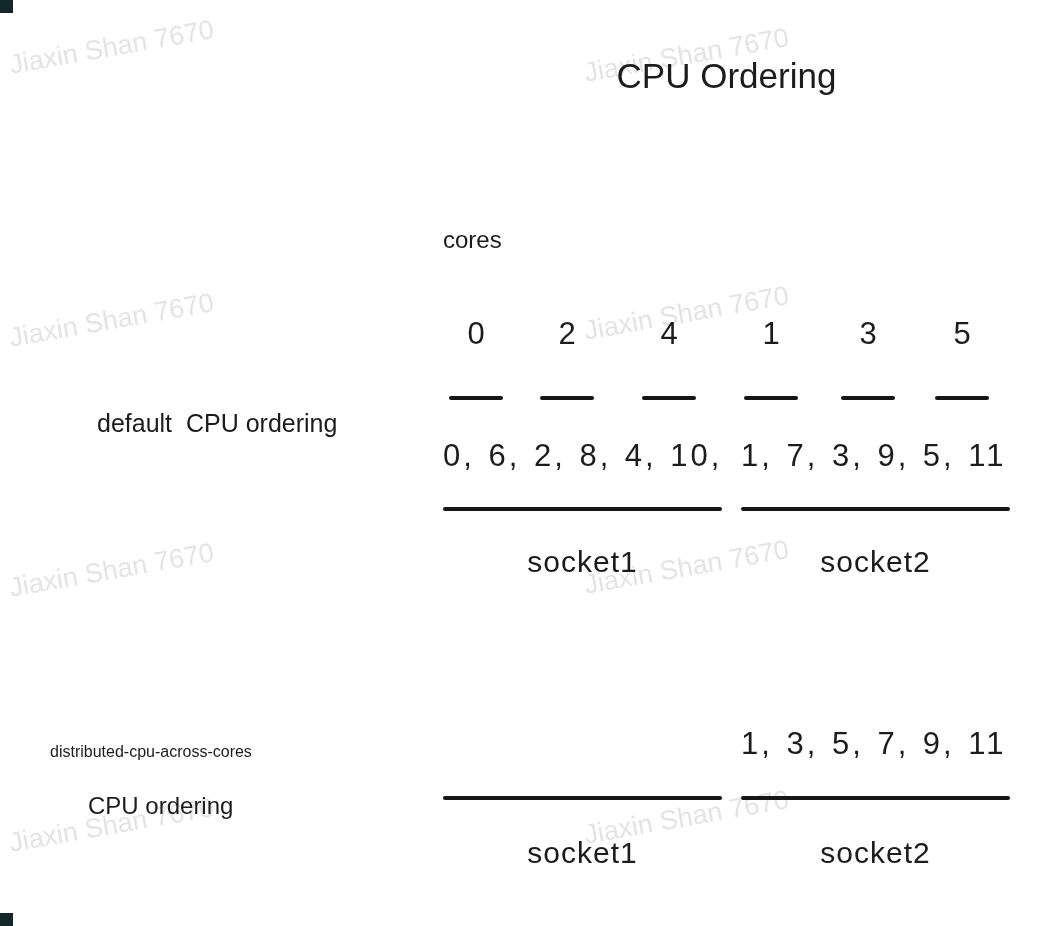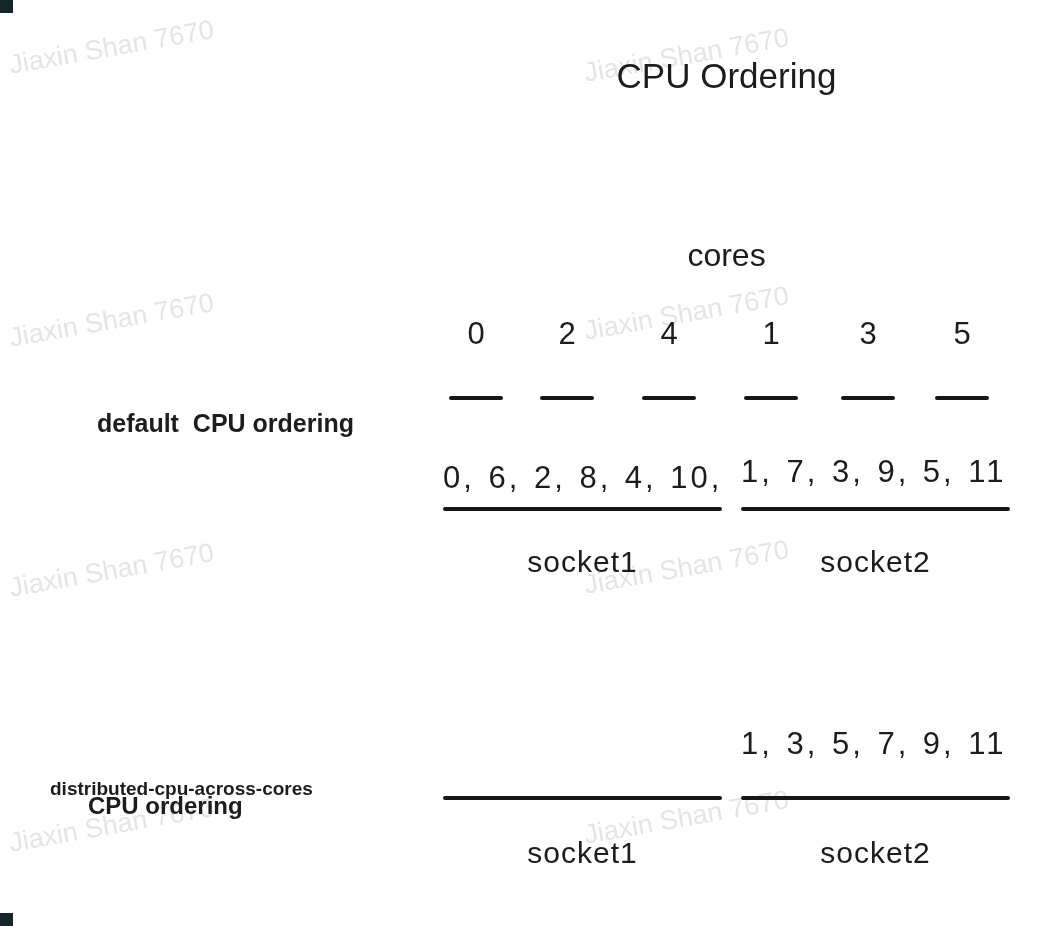--- a/index.html
+++ b/index.html
@@ -39,23 +39,22 @@
 
   .layer { position: absolute; z-index: 1; }
 
   .title {
     left: 443px; top: 56px; width: 567px;
     text-align: center;
     font-size: 35px;
     color: #1c1c1c;
   }
   .cores-label {
-    left: 443px; top: 237px; width: 567px;
-    text-align: center;
-    font-size: 32px;
+    left: 443px; top: 226px; width: 567px;
+    font-size: 24px;
   }
   .core-id {
     top: 316px; width: 60px;
     text-align: center;
     font-size: 31px;
   }
   .core-dash {
     top: 396px; width: 54px; height: 4px;
     background: #161616;
     border-radius: 2px;
@@ -73,21 +72,20 @@
   }
   .socket-label {
     text-align: center;
     font-size: 30px;
     letter-spacing: 1px;
   }
   .side-label {
     font-size: 25px;
     white-space: pre;
     color: #1c1c1c;
-    font-weight: bold;
   }
 </style>
 </head>
 <body>
 
 <div class="canvas">
 
   <div class="watermark" style="left:8px; top:32px;">Jiaxin Shan 7670</div>
   <div class="watermark" style="left:583px; top:40px;">Jiaxin Shan 7670</div>
   <div class="watermark" style="left:8px; top:305px;">Jiaxin Shan 7670</div>
@@ -113,30 +111,30 @@
 
   <div class="layer core-dash" style="left:449px;"></div>
   <div class="layer core-dash" style="left:540px;"></div>
   <div class="layer core-dash" style="left:642px;"></div>
   <div class="layer core-dash" style="left:744px;"></div>
   <div class="layer core-dash" style="left:841px;"></div>
   <div class="layer core-dash" style="left:935px;"></div>
 
   <div class="layer side-label" style="left:97px; top:409px;">default  CPU ordering</div>
 
-  <div class="layer cpu-seq" style="left:443px; top:460px;">0, 6, 2, 8, 4, 10,</div>
-  <div class="layer cpu-seq" style="left:741px; top:454px;">1, 7, 3, 9, 5, 11</div>
+  <div class="layer cpu-seq" style="left:443px; top:438px;">0, 6, 2, 8, 4, 10,</div>
+  <div class="layer cpu-seq" style="left:741px; top:438px;">1, 7, 3, 9, 5, 11</div>
 
   <div class="layer hline" style="left:443px; top:507px; width:279px;"></div>
   <div class="layer hline" style="left:741px; top:507px; width:269px;"></div>
 
   <div class="layer socket-label" style="left:443px; top:545px; width:279px;">socket1</div>
   <div class="layer socket-label" style="left:741px; top:545px; width:269px;">socket2</div>
 
-  <div class="layer side-label" style="left:50px; top:778px; font-size:19px;">distributed-cpu-across-cores</div>
+  <div class="layer side-label" style="left:50px; top:743px; font-size:16px;">distributed-cpu-across-cores</div>
   <div class="layer side-label" style="left:88px; top:792px; font-size:24px;">CPU ordering</div>
 
   <div class="layer cpu-seq" style="left:741px; top:726px;text-align:center;">1, 3, 5, 7, 9, 11</div>
 
   <div class="layer hline" style="left:443px; top:796px; width:279px;"></div>
   <div class="layer hline" style="left:741px; top:796px; width:269px;"></div>
 
   <div class="layer socket-label" style="left:443px; top:836px; width:279px;">socket1</div>
   <div class="layer socket-label" style="left:741px; top:836px; width:269px;">socket2</div>
 

